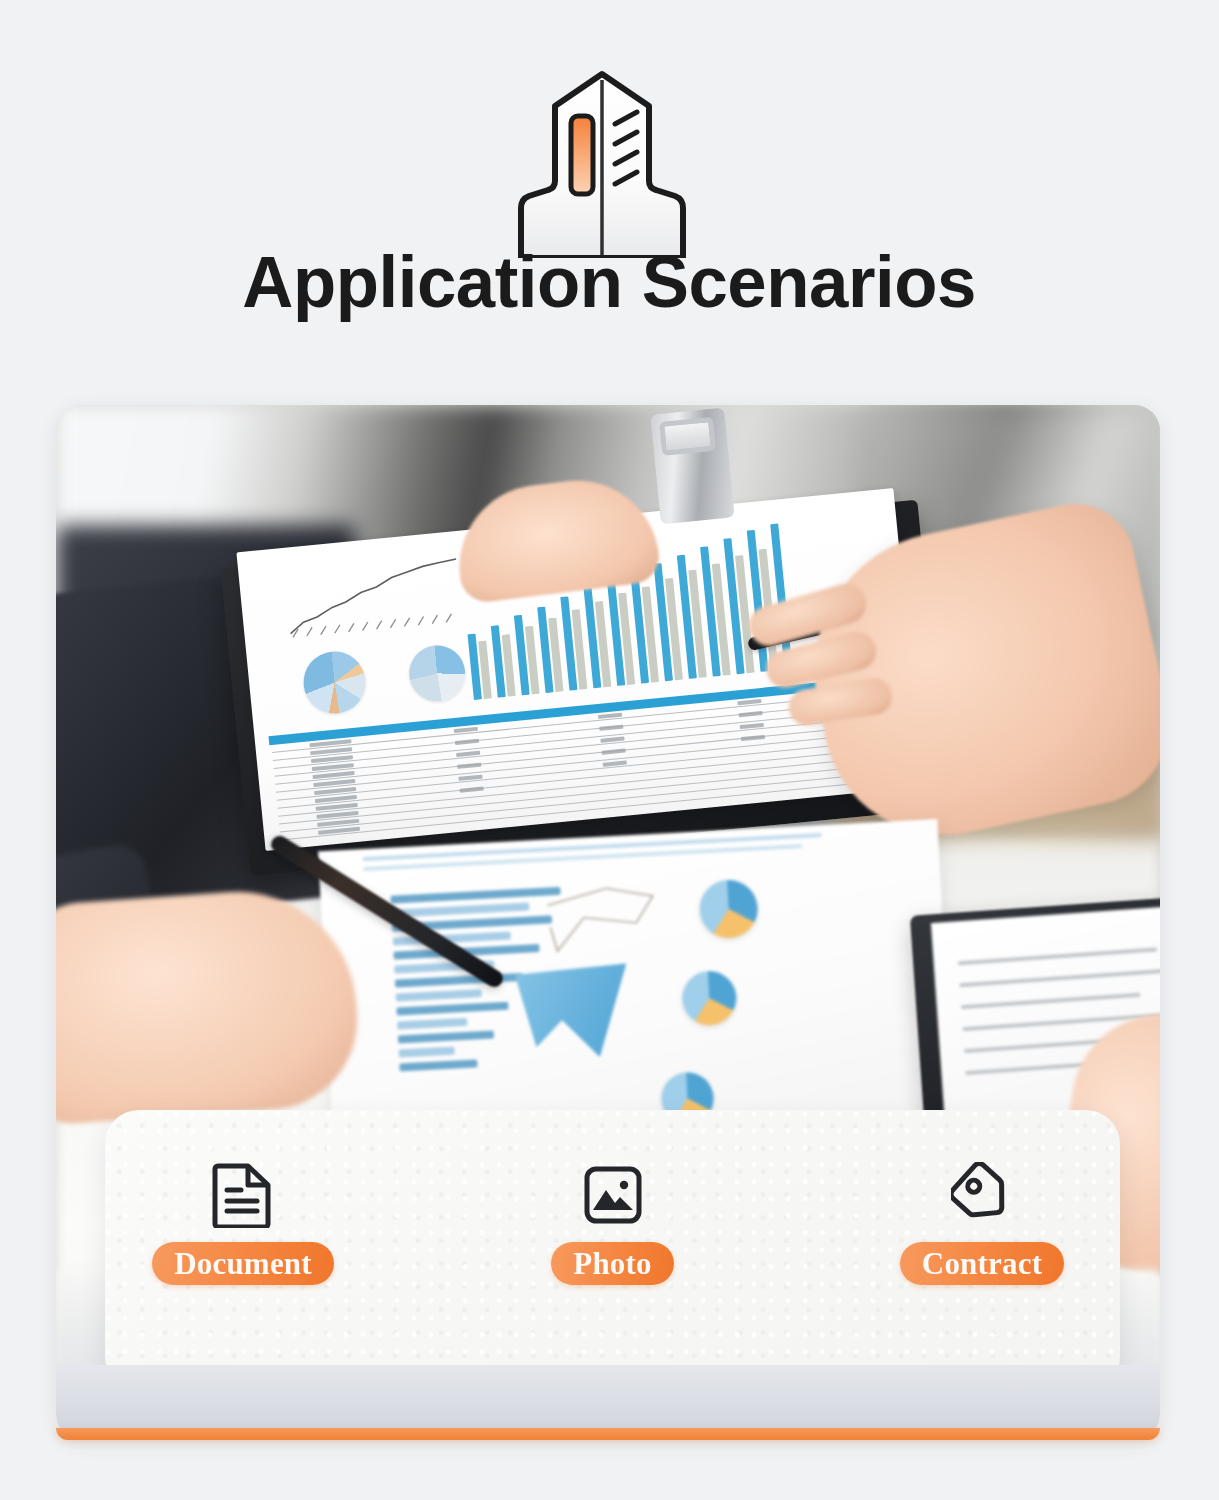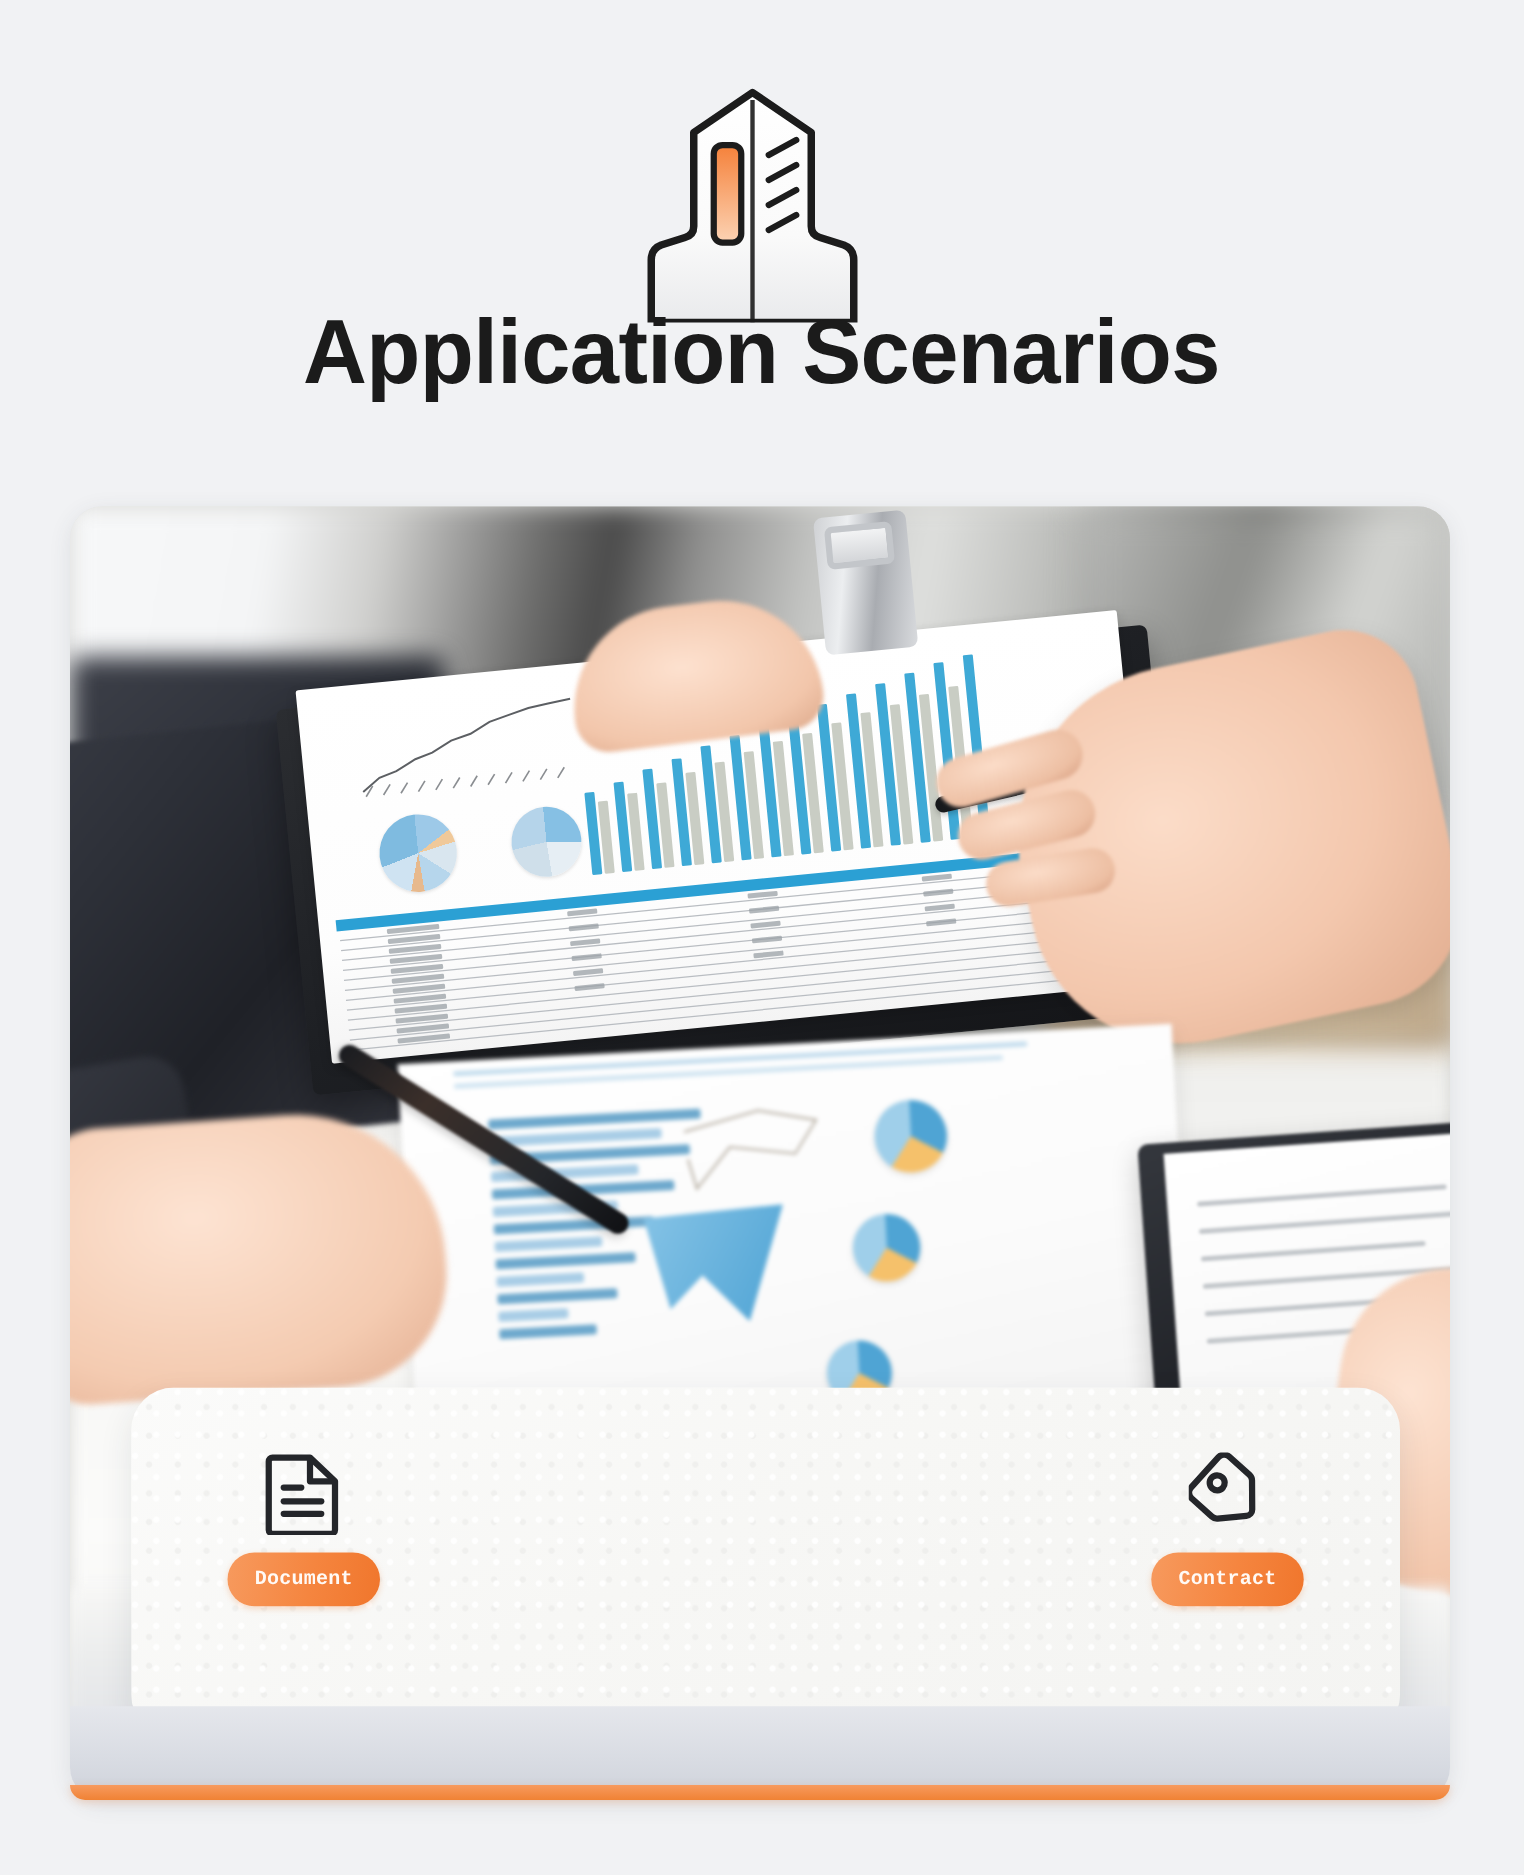--- a/index.html
+++ b/index.html
@@ -374,23 +374,23 @@
 
   .pill {
     display: inline-flex;
     align-items: center;
     justify-content: center;
     height: 43px;
     padding: 0 22px;
     border-radius: 22px;
     background: linear-gradient(100deg,#f79a5e 0%, #f5853f 55%, #f0762c 100%);
     color: #fffaf6;
-    font-family: Liberation Mono, monospace;
+    font-family: Liberation Serif, serif;
     font-weight: bold;
-    font-size: 16px;
+    font-size: 31px;
     line-height: 43px;
     letter-spacing: .2px;
     white-space: nowrap;
     box-shadow: 0 2px 5px rgba(236,118,45,0.25);
   }
 
   
   .shelf {
     position: absolute;
     left: 56px;
@@ -638,20 +638,30 @@
                   <line x1="15" y1="28" x2="29" y2="28"></line>
                   <line x1="15" y1="39" x2="45" y2="39"></line>
                   <line x1="15" y1="49" x2="45" y2="49"></line>
                 </g>
               </svg>
             </span>
             <span class="pill">Document</span>
           </div>
 
 
+          <div class="label-item">
+            <span class="label-icon">
+              <svg width="64" height="62" viewBox="0 0 64 62" xmlns="http://www.w3.org/2000/svg">
+                <rect x="6" y="5" width="52" height="52" rx="9" fill="none" stroke="#24262a" stroke-width="5"></rect>
+                <circle cx="43" cy="21" r="4.2" fill="#24262a"></circle>
+                <path d="M12 46 L25 26 L34 39 L39 33 L52 46 Z" fill="#24262a"></path>
+              </svg>
+            </span>
+            <span class="pill">Photo</span>
+          </div>
 
 
           <div class="label-item">
             <span class="label-icon">
               <svg width="62" height="66" viewBox="0 0 62 66" xmlns="http://www.w3.org/2000/svg">
                 <g transform="rotate(42 31 33)">
                   <path d="M12 10 h22 a6 6 0 0 1 4.4 1.9 L54 29 a5 5 0 0 1 0 7 L38.4 53 a6 6 0 0 1 -4.4 1.9 H12 a6 6 0 0 1 -6 -6 V16 a6 6 0 0 1 6 -6 Z" fill="none" stroke="#24262a" stroke-width="5" stroke-linejoin="round"></path>
                   <circle cx="19" cy="32" r="6" fill="none" stroke="#24262a" stroke-width="5"></circle>
                 </g>
               </svg>

